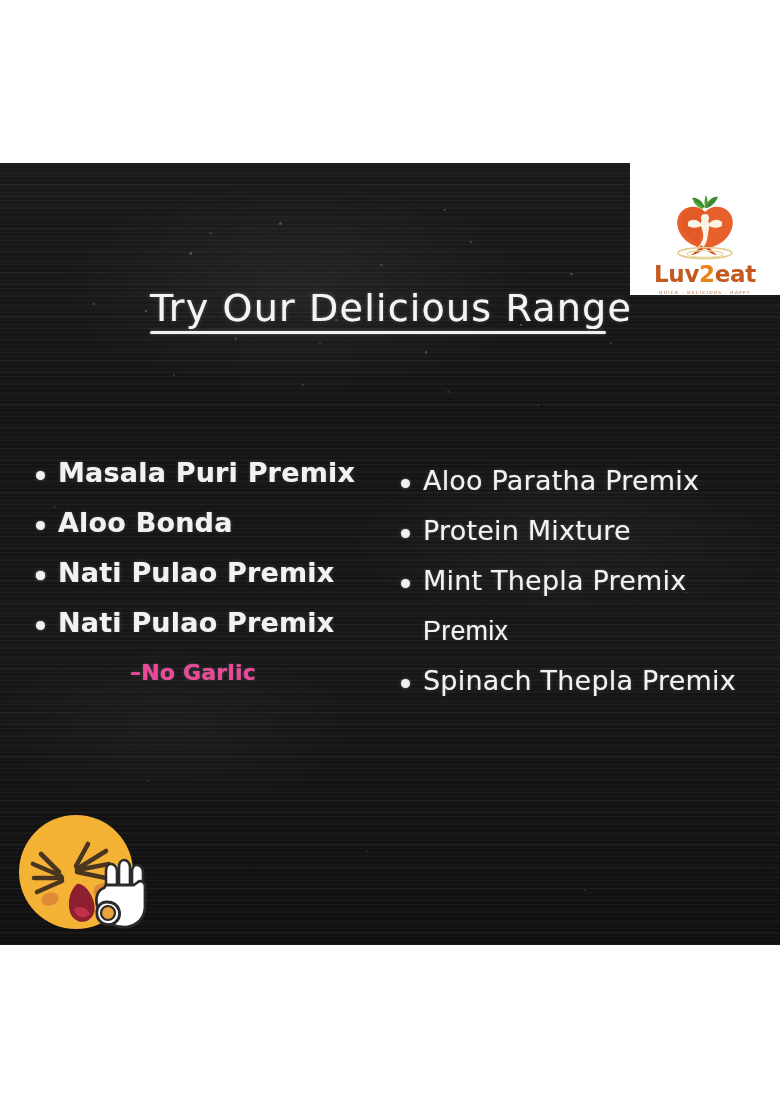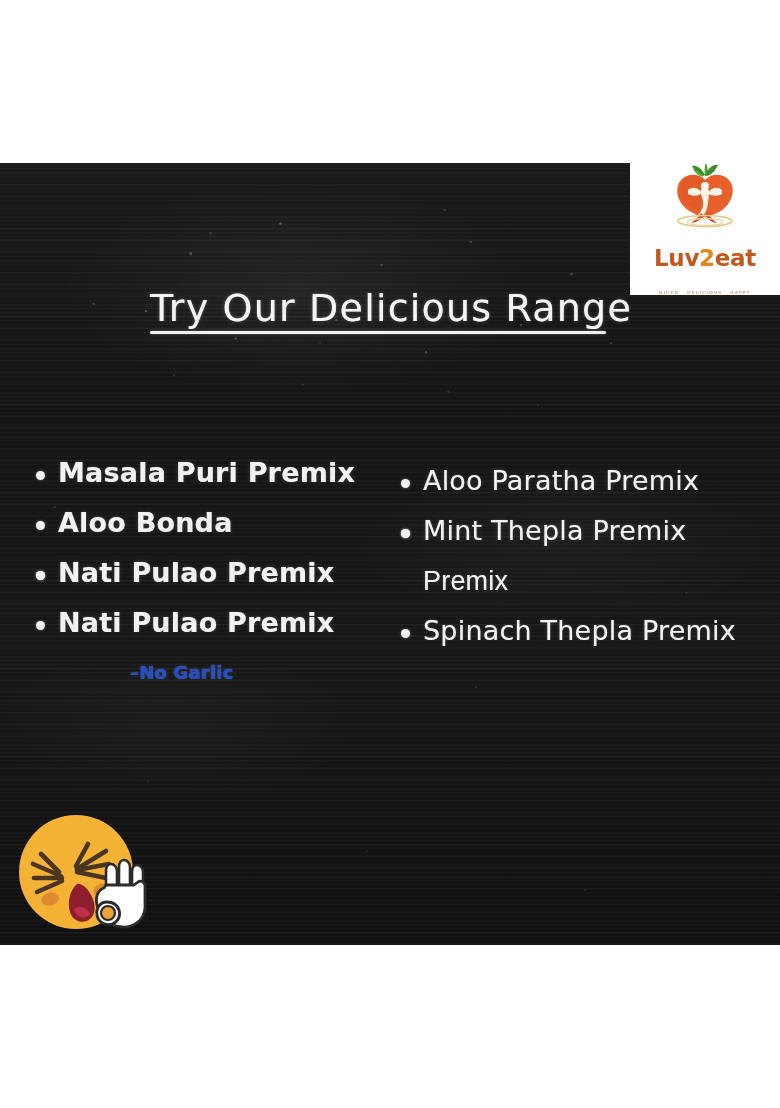--- a/index.html
+++ b/index.html
@@ -99,21 +99,21 @@
   #logo-card {
     position: absolute;
     left: 630px;
     top: 163px;
     width: 150px;
     height: 132px;
     background: #ffffff;
     display: flex;
     flex-direction: column;
     align-items: center;
-    justify-content: space-between;
+    justify-content: flex-end;
     gap: 2px;
   }
   #logo-mark { display: block; }
   #logo-wordmark {
     font-family: "DejaVu Sans", sans-serif;
     font-weight: bold;
     font-size: 23px;
     letter-spacing: -.3px;
     line-height: 1;
     color: #C25A20;
@@ -189,23 +189,23 @@
     height: 9px;
     border-radius: 50%;
     background: #f2f2f0;
     box-shadow: 0 0 3px rgba(255,255,255,.4);
   }
   .menu-sub {
     display: block;
     padding-left: 100px;
     margin: 0 0 8px 0;
     font-family: "DejaVu Sans", sans-serif;
-    font-size: 18px;
+    font-size: 22px;
     line-height: 42px;
-    color: #1d4ed8;
+    color: #ec4899;
     letter-spacing: .2px;
     white-space: nowrap;
     text-shadow:
       0 0 1px rgba(255,255,255,.45),
       0 0 5px rgba(255,255,255,.13),
       0 1px 0 rgba(0,0,0,.45);
   }
   .menu-wrap {
     display: block;
     padding-left: 28px;
@@ -309,20 +309,21 @@
     <div class="menu-sub">–No Garlic</div>
   </div>
 
   <div id="col-right" class="menu-col">
     <div class="menu-item">
       <span class="bullet"></span>
       <span>Aloo Paratha Premix</span>
     </div>
     <div class="menu-item">
       <span class="bullet"></span>
+      <span> Protein Mixture</span>
     </div>
     <div class="menu-item">
       <span class="bullet"></span>
       <span>Mint Thepla Premix</span>
     </div>
     <div class="menu-wrap">Premix</div>
     <div class="menu-item">
       <span class="bullet"></span>
       <span>Spinach Thepla Premix</span>
     </div>

